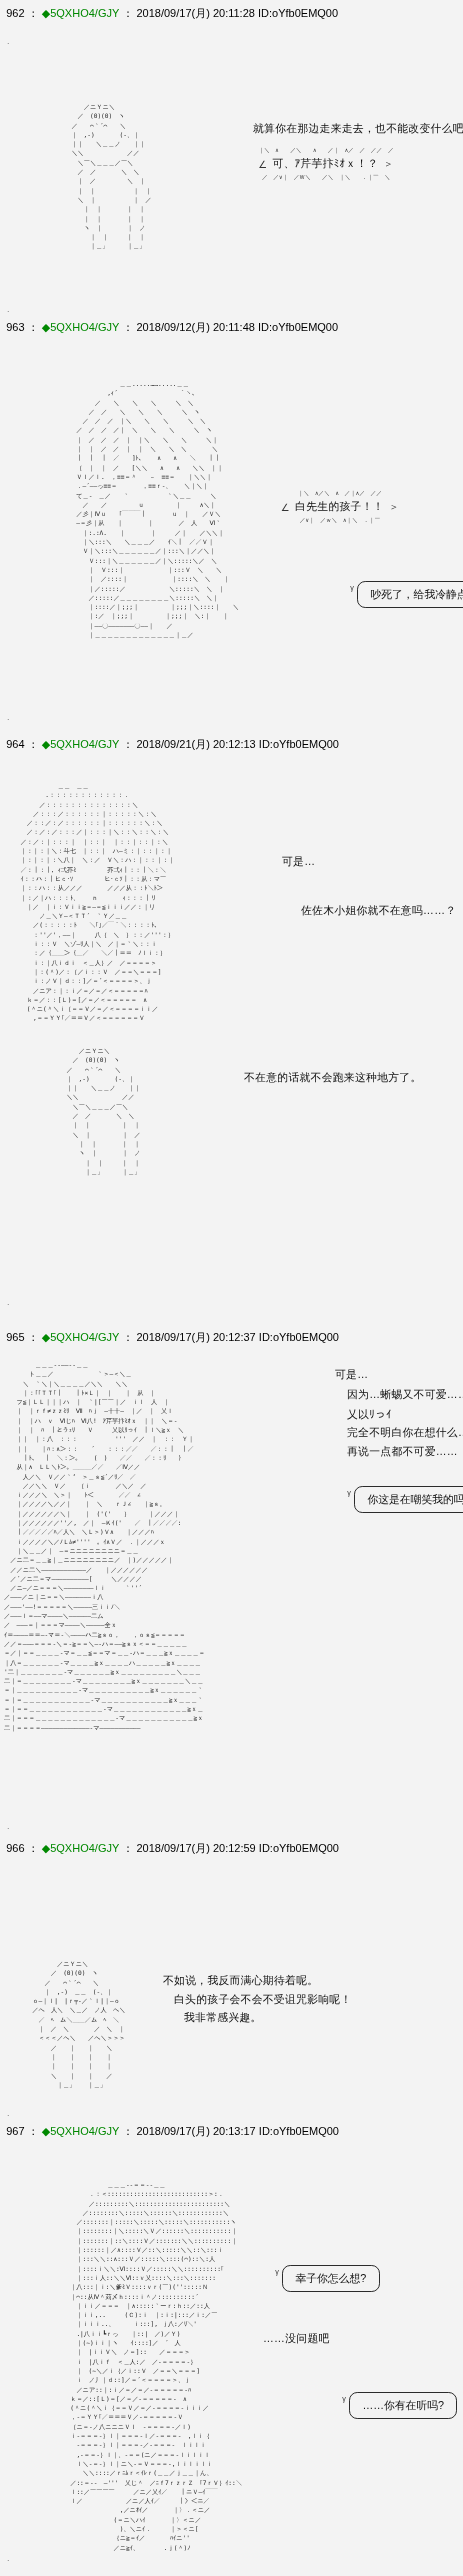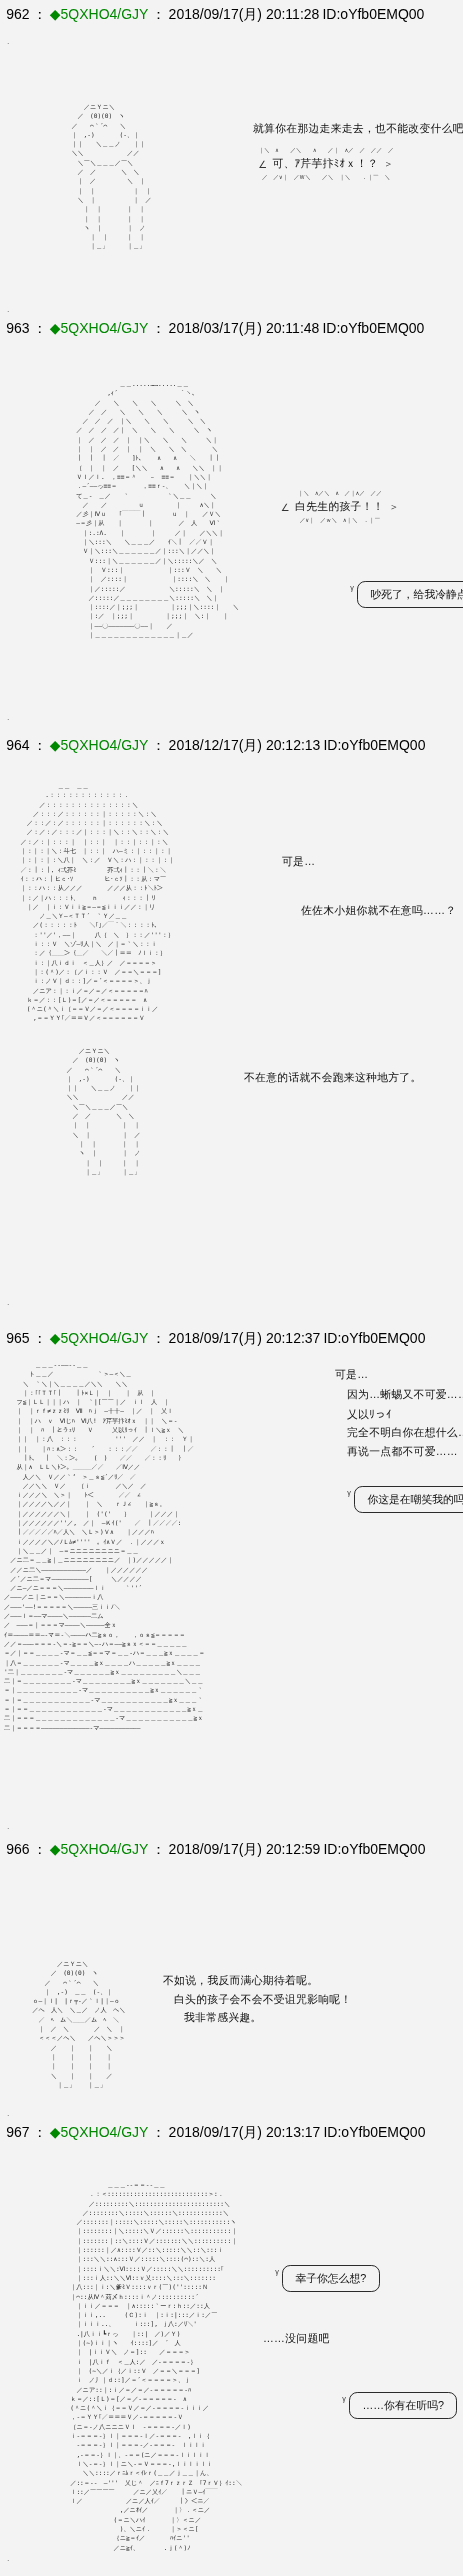--- a/index.html
+++ b/index.html
@@ -1,18 +1,18 @@
 <!DOCTYPE html>
 <html style="font-size:8.2px"><head>
 <meta charset="utf-8">
 <style>
   html,body{margin:0;padding:0}
   #page{position:relative;width:464px;height:3990px;background:#f3f3f3;
         font-family:"Liberation Sans",sans-serif;color:#111;overflow:hidden}
-  .hdr{position:absolute;font-size:14px;white-space:nowrap;color:#000}
+  .hdr{position:absolute;font-size:11px;white-space:nowrap;color:#000}
   .hdr .sep{margin:0 3.1px}
   .hdr .trip{color:#008800}
   .hdr .pid{margin-left:3.1px}
   .dot{position:absolute;font-size:6.7px;color:#222}
   .aa{position:absolute;margin:0;font-family:"DejaVu Sans Mono","DejaVu Sans",monospace;
       font-size:6.2px;line-height:9.3px;white-space:pre;color:#1d1d1d}
   .say{position:absolute;font-size:10.8px;white-space:nowrap;color:#0e0e0e;letter-spacing:0.3px}
   .bub{position:absolute;border:0.8px solid #2b2b2b;border-radius:8.2px;padding:5.7px 12.4px;
        font-size:10.8px;white-space:nowrap;color:#0e0e0e;background:transparent}
   .bub .tail{position:absolute;left:-7.7px;top:1px;font-size:7.2px;color:#2b2b2b}
@@ -54,21 +54,21 @@
           <span class="cap">∠</span>
           <span>可、ｱ芹芋抃ﾐｵｘ！？</span>
           <span class="cap">＞</span>
         </div>
       <pre class="decor">／　／∨｜　／Ｗ＼　　／＼　｜＼　　．｜￣　＼</pre>
     </div>
     <div class="dot" style="left:7.2px;top:306px">.</div>
   </div>
 
   <div>
-    <div class="hdr" style="left:6.2px;top:320px"><span>963</span><span class="sep">：</span><span class="trip">◆5QXHO4/GJY</span><span class="sep">：</span><span>2018/03/17(月) 20:11:48</span><span class="pid">ID:oYfb0EMQ00</span></div>
+    <div class="hdr" style="left:6.2px;top:320px"><span>963</span><span class="sep">：</span><span class="trip">◆5QXHO4/GJY</span><span class="sep">：</span><span>2018/09/12(月) 20:11:48</span><span class="pid">ID:oYfb0EMQ00</span></div>
     <pre class="aa" style="left:70px;top:379px">　　　　　　　　＿＿.....…….....＿＿
 　　　　　　,ｨ´　　　　　　　　　　｀ヽ、
 　　　　／　　＼　　＼　　＼　　　＼　＼
 　　　／　／　　＼　　＼　　＼　　　＼　ヽ
 　　／　／　／　｜＼　　＼　　＼　　　＼　＼
 　／　／　／　／｜　＼　　＼　　＼　　　＼　ヽ
 　｜　／　／　／　｜　｜＼　　＼　　＼　　　＼｜
 　｜　｜　／　／　｜　｜　＼　　＼　＼　　　　＼
 　｜　｜　｜　／　　]ﾄ、　　∧　　∧　　＼　　｜｜
 　｛　｜　｜　／　　[＼＼　　∧　　∧　　＼＼　｜｜
@@ -97,21 +97,21 @@
           <span>白先生的孩子！！</span>
           <span class="cap">＞</span>
         </div>
       <pre class="decor">／∨｜　／ｗ＼　∧｜＼　．｜￣</pre>
     </div>
     <div class="bub" style="left:357px;top:581px"><span class="tail">γ</span><span>吵死了，给我冷静点</span></div>
     <div class="dot" style="left:7.2px;top:714px">.</div>
   </div>
 
   <div>
-    <div class="hdr" style="left:6.2px;top:737px"><span>964</span><span class="sep">：</span><span class="trip">◆5QXHO4/GJY</span><span class="sep">：</span><span>2018/12/17(月) 20:12:13</span><span class="pid">ID:oYfb0EMQ00</span></div>
+    <div class="hdr" style="left:6.2px;top:737px"><span>964</span><span class="sep">：</span><span class="trip">◆5QXHO4/GJY</span><span class="sep">：</span><span>2018/09/21(月) 20:12:13</span><span class="pid">ID:oYfb0EMQ00</span></div>
     <pre class="aa" style="left:20.6px;top:781px">　　　　　　＿＿　＿＿
 　　　　.：：：：：：：：：：：：．
 　　　／：：：：：：：：：：：：：：＼
 　　／：：：／：：：：：：｜：：：：：＼：＼
 　／：：／：／：：：：：：｜：：：：：：＼：＼
 　／：／：／：：：／｜：：：｜＼：：＼：：＼：＼
 ／：／：｜：：：｜　｜：：｜　｜：：｜：：｜：＼
 ｜：｜：｜＼：斗七　｜：：｜　ハ―ミ：｜：：｜：｜
 ｜：｜：｜：＼八｜　＼：／　Ｖ＼：ハ：｜：：｜：｜
 ／：｜：｜，ｨ弌芥ﾐ　　　　　芥弌ｨ｜：：｜＼：＼

